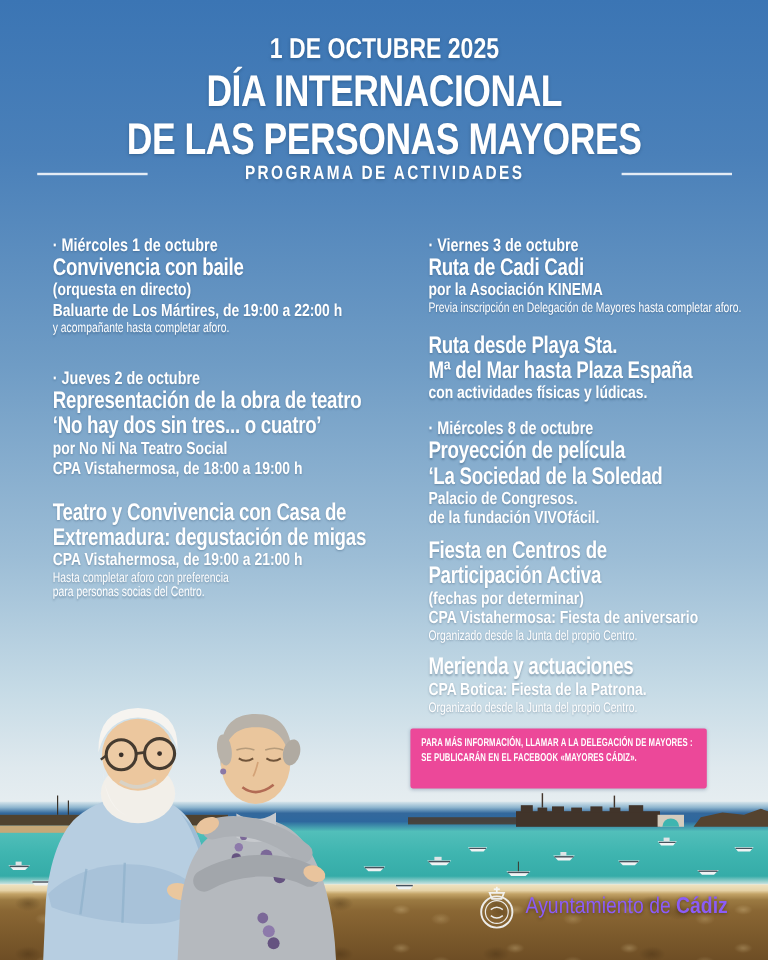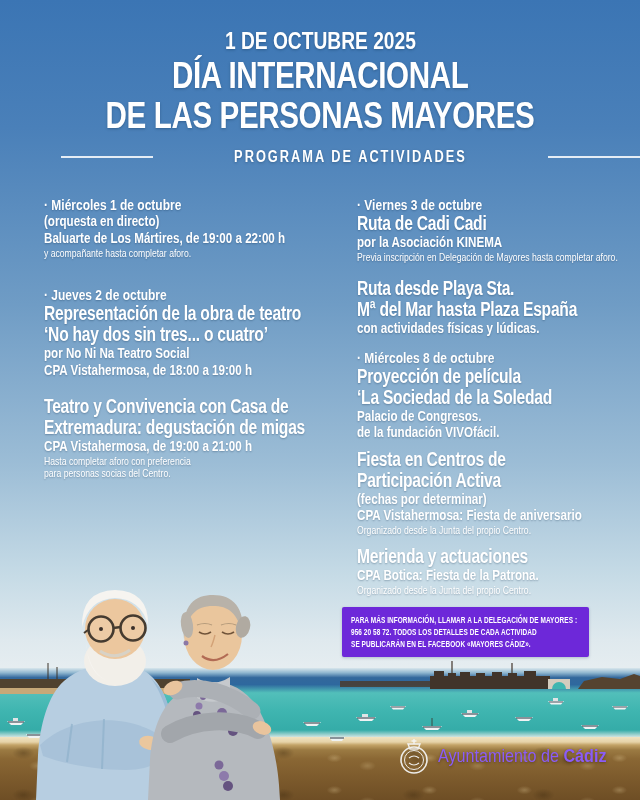--- a/index.html
+++ b/index.html
@@ -13,21 +13,21 @@
   
   .cx,.cx-t,.cx-s,.cx-h{display:inline-block;white-space:nowrap;transform-origin:0 50%;}
   .cx{transform:scaleX(.8);}
   .cx-t{transform:scaleX(.78);letter-spacing:-.3px;}
   .cx-s{transform:scaleX(.75);}
   .cx-h{transform:scaleX(.8);transform-origin:50% 50%;}
   
   .header{left:0;top:26px;width:640px;text-align:center;text-shadow:0 1px 3px rgba(10,40,70,.35);}
   .h-date{font-size:24px;font-weight:700;line-height:30px;}
   .h-main{font-size:37px;font-weight:700;line-height:40px;letter-spacing:-.5px;}
-  .h-prog-row{display:flex;align-items:center;justify-content:flex-end;margin-top:12px;gap:40px;}
+  .h-prog-row{display:flex;align-items:center;justify-content:center;gap:40px;}
   .h-rule{width:92px;height:2px;background:rgba(255,255,255,.85);}
   .h-prog{font-size:16px;font-weight:700;letter-spacing:2.5px;margin:0 12px;}
   
   .col{text-shadow:0 1px 2px rgba(10,40,70,.3);}
   .col-left{left:44px;top:196px;width:296px;}
   .col-right{left:357px;top:196px;width:292px;}
   .l-date{font-size:15px;font-weight:700;line-height:17px;}
   .l-title{font-size:20px;font-weight:700;line-height:21px;}
   .l-sub{font-size:14.5px;font-weight:700;line-height:16.5px;}
   .l-bold{font-size:14.5px;font-weight:700;line-height:17px;}
@@ -38,21 +38,21 @@
   .wall{left:0;top:737px;width:640px;height:63px;
     background:
       radial-gradient(16px 9px at 18% 38%,rgba(58,38,14,.35),transparent 70%),
       radial-gradient(11px 6px at 52% 66%,rgba(242,221,170,.28),transparent 70%),
       radial-gradient(18px 10px at 78% 44%,rgba(58,38,14,.3),transparent 70%),
       radial-gradient(12px 7px at 34% 80%,rgba(242,221,170,.22),transparent 70%),
       linear-gradient(180deg,#f0e3c2 0px,#e6d3a8 5px,#c3a367 8px,#9b7a42 13px,#8a6734 22px,#7c5a2c 42px,#6e4e25 63px);
     background-size:130px 42px,95px 32px,150px 52px,110px 36px,100% 100%;}
   .scene-svg{left:0;top:585px;width:640px;height:215px;z-index:5;pointer-events:none;}
   
-  .info-box{left:342px;top:607px;width:247px;height:50px;background:#6d28d9;border-radius:2px;
+  .info-box{left:342px;top:607px;width:247px;height:50px;background:#ec4899;border-radius:2px;
     padding:7px 9px;box-sizing:border-box;z-index:20;box-shadow:0 1px 3px rgba(20,50,90,.25);}
   .info-line{font-size:9.5px;font-weight:700;line-height:12px;letter-spacing:.1px;}
   .info-line .cx-i{display:inline-block;white-space:nowrap;transform:scaleX(.68);transform-origin:0 50%;}
   
   .footer{left:396px;top:736px;z-index:20;display:flex;align-items:center;
     text-shadow:0 1px 3px rgba(40,25,5,.45);}
   .crest{width:36px;height:40px;opacity:.92;}
   .org{font-size:19px;margin-left:6px;color:#8b5cf6;}
   .org b{font-weight:700;}
 </style>
@@ -66,20 +66,21 @@
   <div class="h-prog-row">
     <div class="h-rule"></div>
     <div class="h-prog"><span class="cx-h">PROGRAMA DE ACTIVIDADES</span></div>
     <div class="h-rule"></div>
   </div>
 </div>
 
 <div class="abs col col-left">
   <div>
     <div class="l-date"><span class="cx">· Miércoles 1 de octubre</span></div>
+    <div class="l-title"><span class="cx-t">Convivencia con baile</span></div>
     <div class="l-sub"><span class="cx">(orquesta en directo)</span></div>
     <div class="l-bold"><span class="cx">Baluarte de Los Mártires, de 19:00 a 22:00 h</span></div>
     <div class="l-small"><span class="cx-s">y acompañante hasta completar aforo.</span></div>
   </div>
   <div style="margin-top:27px;">
     <div class="l-date"><span class="cx">· Jueves 2 de octubre</span></div>
     <div class="l-title"><span class="cx-t">Representación de la obra de teatro</span></div>
     <div class="l-title"><span class="cx-t">‘No hay dos sin tres... o cuatro’</span></div>
     <div class="l-sub"><span class="cx">por No Ni Na Teatro Social</span></div>
     <div class="l-bold"><span class="cx">CPA Vistahermosa, de 18:00 a 19:00 h</span></div>
@@ -258,21 +259,20 @@
       <ellipse cx="262" cy="143" rx="9.5" ry="6.5" fill="#e9c49d" transform="rotate(20 262 143)"></ellipse>
       <circle cx="219" cy="180" r="4.5" fill="#7b6898"></circle>
         <circle cx="224" cy="191" r="5" fill="#8d7aab"></circle>
         <circle cx="228" cy="201" r="5" fill="#655380"></circle>
     </g>
   </g>
 </svg>
 
 <div class="abs info-box">
   <div class="info-line"><span class="cx-i">PARA MÁS INFORMACIÓN, LLAMAR A LA DELEGACIÓN DE MAYORES :</span></div>
-  <div class="info-line"><span class="cx-i">956 20 58 72. TODOS LOS DETALLES DE CADA ACTIVIDAD</span></div>
   <div class="info-line"><span class="cx-i">SE PUBLICARÁN EN EL FACEBOOK «MAYORES CÁDIZ».</span></div>
 </div>
 
 <div class="abs footer">
   <svg class="crest" viewBox="0 0 36 40" xmlns="http://www.w3.org/2000/svg">
     <circle cx="18" cy="24" r="13" fill="none" stroke="#f6f8f9" stroke-width="1.6"></circle>
     <circle cx="18" cy="24" r="9.5" fill="none" stroke="#f6f8f9" stroke-width="1"></circle>
     <path d="M12,8 L24,8 L22,13 L14,13 Z" fill="none" stroke="#f6f8f9" stroke-width="1.4"></path>
     <line x1="18" y1="3" x2="18" y2="8" stroke="#f6f8f9" stroke-width="1.4"></line>
     <line x1="15.5" y1="5" x2="20.5" y2="5" stroke="#f6f8f9" stroke-width="1.4"></line>

